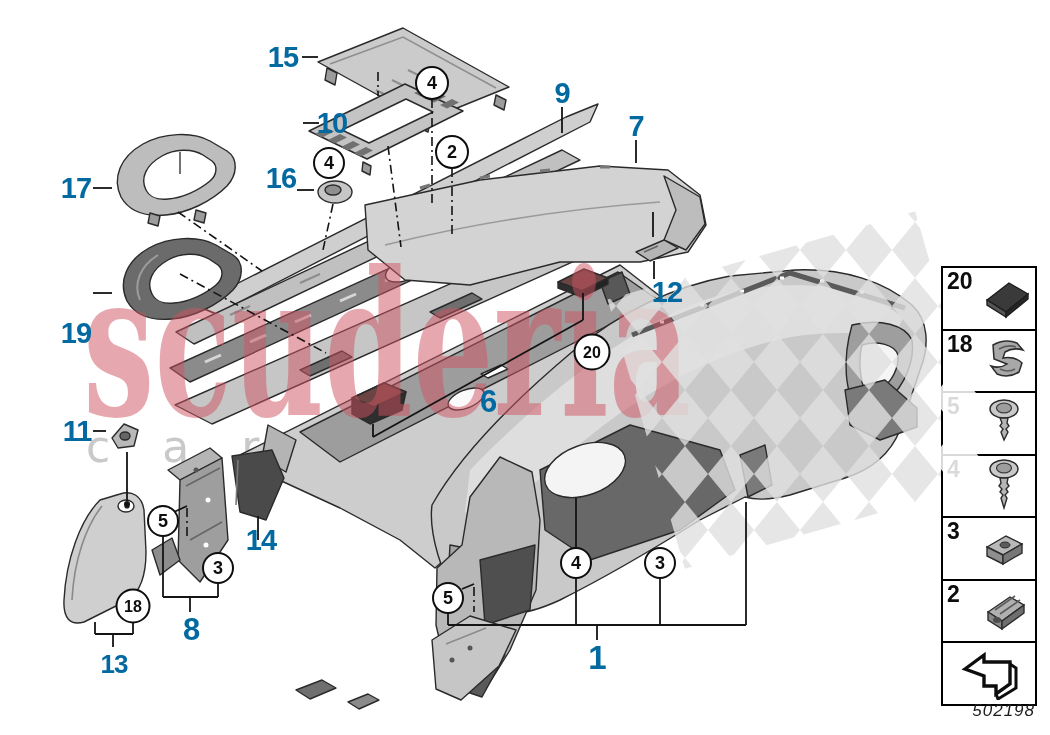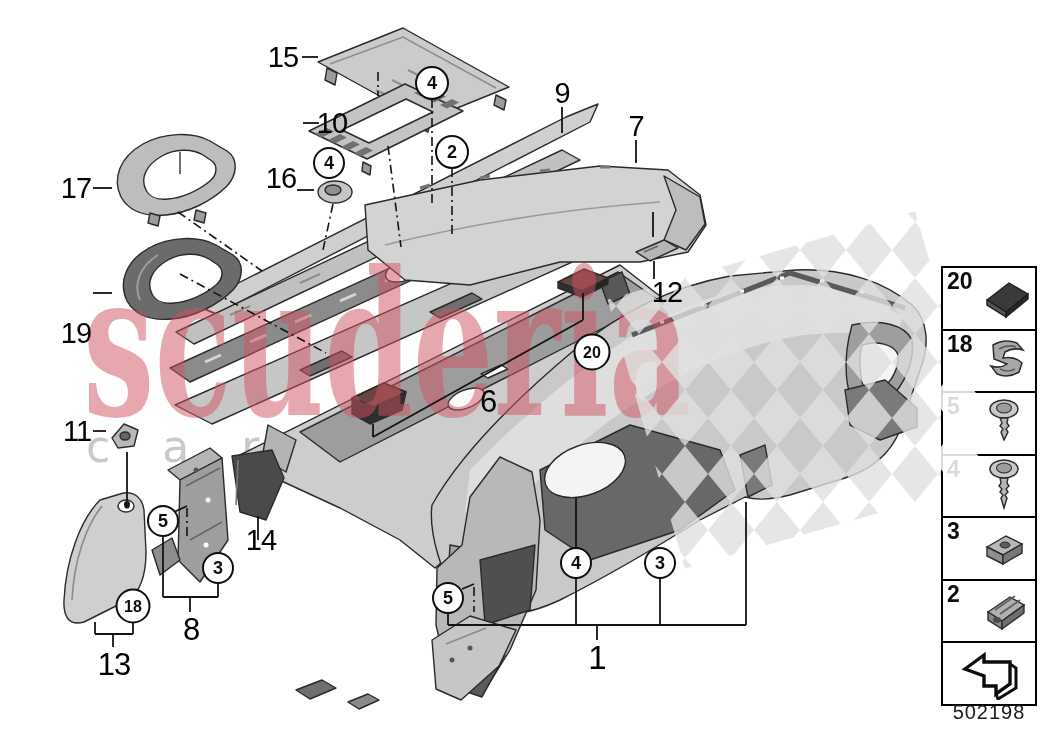--- a/index.html
+++ b/index.html
@@ -5,35 +5,35 @@
   html,body{margin:0;padding:0;background:#fff;}
   .stage{position:relative;width:1050px;height:735px;background:#ffffff;overflow:hidden;
          font-family:"Liberation Sans",sans-serif;}
   .art{position:absolute;left:0;top:0;}
   .art path,.art ellipse,.art rect{vector-effect:non-scaling-stroke;}
   .p{stroke:#2a2a2a;stroke-width:1.4;stroke-linejoin:round;}
   .lines path{stroke:#141414;stroke-width:1.8;fill:none;}
   .lines path.dd{stroke-dasharray:9 4 2 4;stroke-width:1.6;}
   .lines path.thin{stroke-width:1.2;}
   .callouts{position:absolute;left:0;top:0;width:100%;height:100%;pointer-events:none;}
-  .co-plain{position:absolute;transform:translate(-50%,-50%);font-weight:normal;color:#000000;
+  .co-plain{position:absolute;transform:translate(-50%,-50%);font-weight:bold;color:#0369a1;
             font-size:29px;letter-spacing:-1px;pointer-events:auto;line-height:1;}
   .co-circle{position:absolute;transform:translate(-50%,-50%);border:2.4px solid #0e0e0e;
              border-radius:50%;background:#fff;display:flex;align-items:center;justify-content:center;
              font-weight:bold;color:#0e0e0e;pointer-events:auto;line-height:1;}
   .sidebar{position:absolute;left:941px;top:266px;width:96px;height:440px;border:2px solid #000;
            background:#fff;display:flex;flex-direction:column;box-sizing:border-box;}
   .sb-cell{flex:1 1 0;border-bottom:2px solid #000;position:relative;overflow:hidden;}
   .sb-cell:last-child{border-bottom:none;}
   .sb-label{position:absolute;left:4px;top:0px;font-weight:bold;font-size:23px;color:#0d0d0d;}
   .sb-icon{position:absolute;right:0px;top:50%;transform:translateY(-50%);}
   .sb-footer .sb-icon{right:auto;left:50%;transform:translate(-50%,-50%);}
   .sb-cut{position:absolute;pointer-events:none;}
-  .drawno{position:absolute;left:943px;top:701px;width:92px;text-align:center;font-size:20px;
-          color:#1c1c1c;letter-spacing:1px;}
+  .drawno{position:absolute;left:943px;top:701px;width:92px;text-align:right;font-size:17px;
+          color:#1c1c1c;letter-spacing:1px;font-style:italic;}
   .wm-title{font-family:"DejaVu Serif",serif;font-weight:bold;fill:#cf5460;opacity:.5;}
   .wm-sub{font-family:"DejaVu Sans",sans-serif;fill:#c9c9c9;letter-spacing:52px;font-size:44px;}
 </style>
 </head>
 <body>
 
 <div class="stage">
 
 <svg class="art" width="1050" height="735" viewBox="0 0 1050 735">
   <defs>
@@ -234,21 +234,21 @@
       <div class="co-plain" style="left: 284px; top: 123px; margin-left: 48px;">10</div>
       <div class="co-plain" style="left: 76px; top: 188px;">17</div>
       <div class="co-plain" style="left: 281px; top: 178px;">16</div>
       <div class="co-plain" style="left: 76px; top: 293px; margin-top: 40px;">19</div>
       <div class="co-plain" style="left: 562px; top: 93px;">9</div>
       <div class="co-plain" style="left: 636px; top: 126px;">7</div>
       <div class="co-plain" style="left: 656px; top: 292px; margin-left: 11px;">12</div>
       <div class="co-plain" style="left: 77px; top: 431px;">11</div>
       <div class="co-plain" style="left: 488px; top: 401px; font-size: 31px;">6</div>
       <div class="co-plain" style="left: 261px; top: 540px;">14</div>
-      <div class="co-plain" style="left: 114px; top: 664px; font-size: 31px; text-align: center;">13</div>
+      <div class="co-plain" style="left: 114px; top: 664px; font-size: 26px; text-align: center;">13</div>
       <div class="co-plain" style="left: 191px; top: 629px; font-size: 31px;">8</div>
       <div class="co-plain" style="left: 597px; top: 657px; font-size: 33px;">1</div>
       <div class="co-circle" style="left: 432px; top: 83px; width: 30px; height: 30px; font-size: 18px;">4</div>
       <div class="co-circle" style="left: 452px; top: 152px; width: 30px; height: 30px; font-size: 18px;">2</div>
       <div class="co-circle" style="left: 329px; top: 163px; width: 28px; height: 28px; font-size: 18px;">4</div>
       <div class="co-circle" style="left: 592px; top: 352px; width: 33px; height: 33px; font-size: 16px;">20</div>
       <div class="co-circle" style="left: 163px; top: 521px; width: 28px; height: 28px; font-size: 18px;">5</div>
       <div class="co-circle" style="left: 218px; top: 568px; width: 28px; height: 28px; font-size: 18px;">3</div>
       <div class="co-circle" style="left: 133px; top: 606px; width: 31px; height: 31px; font-size: 16px;">18</div>
       <div class="co-circle" style="left: 448px; top: 598px; width: 28px; height: 28px; font-size: 18px;">5</div>

